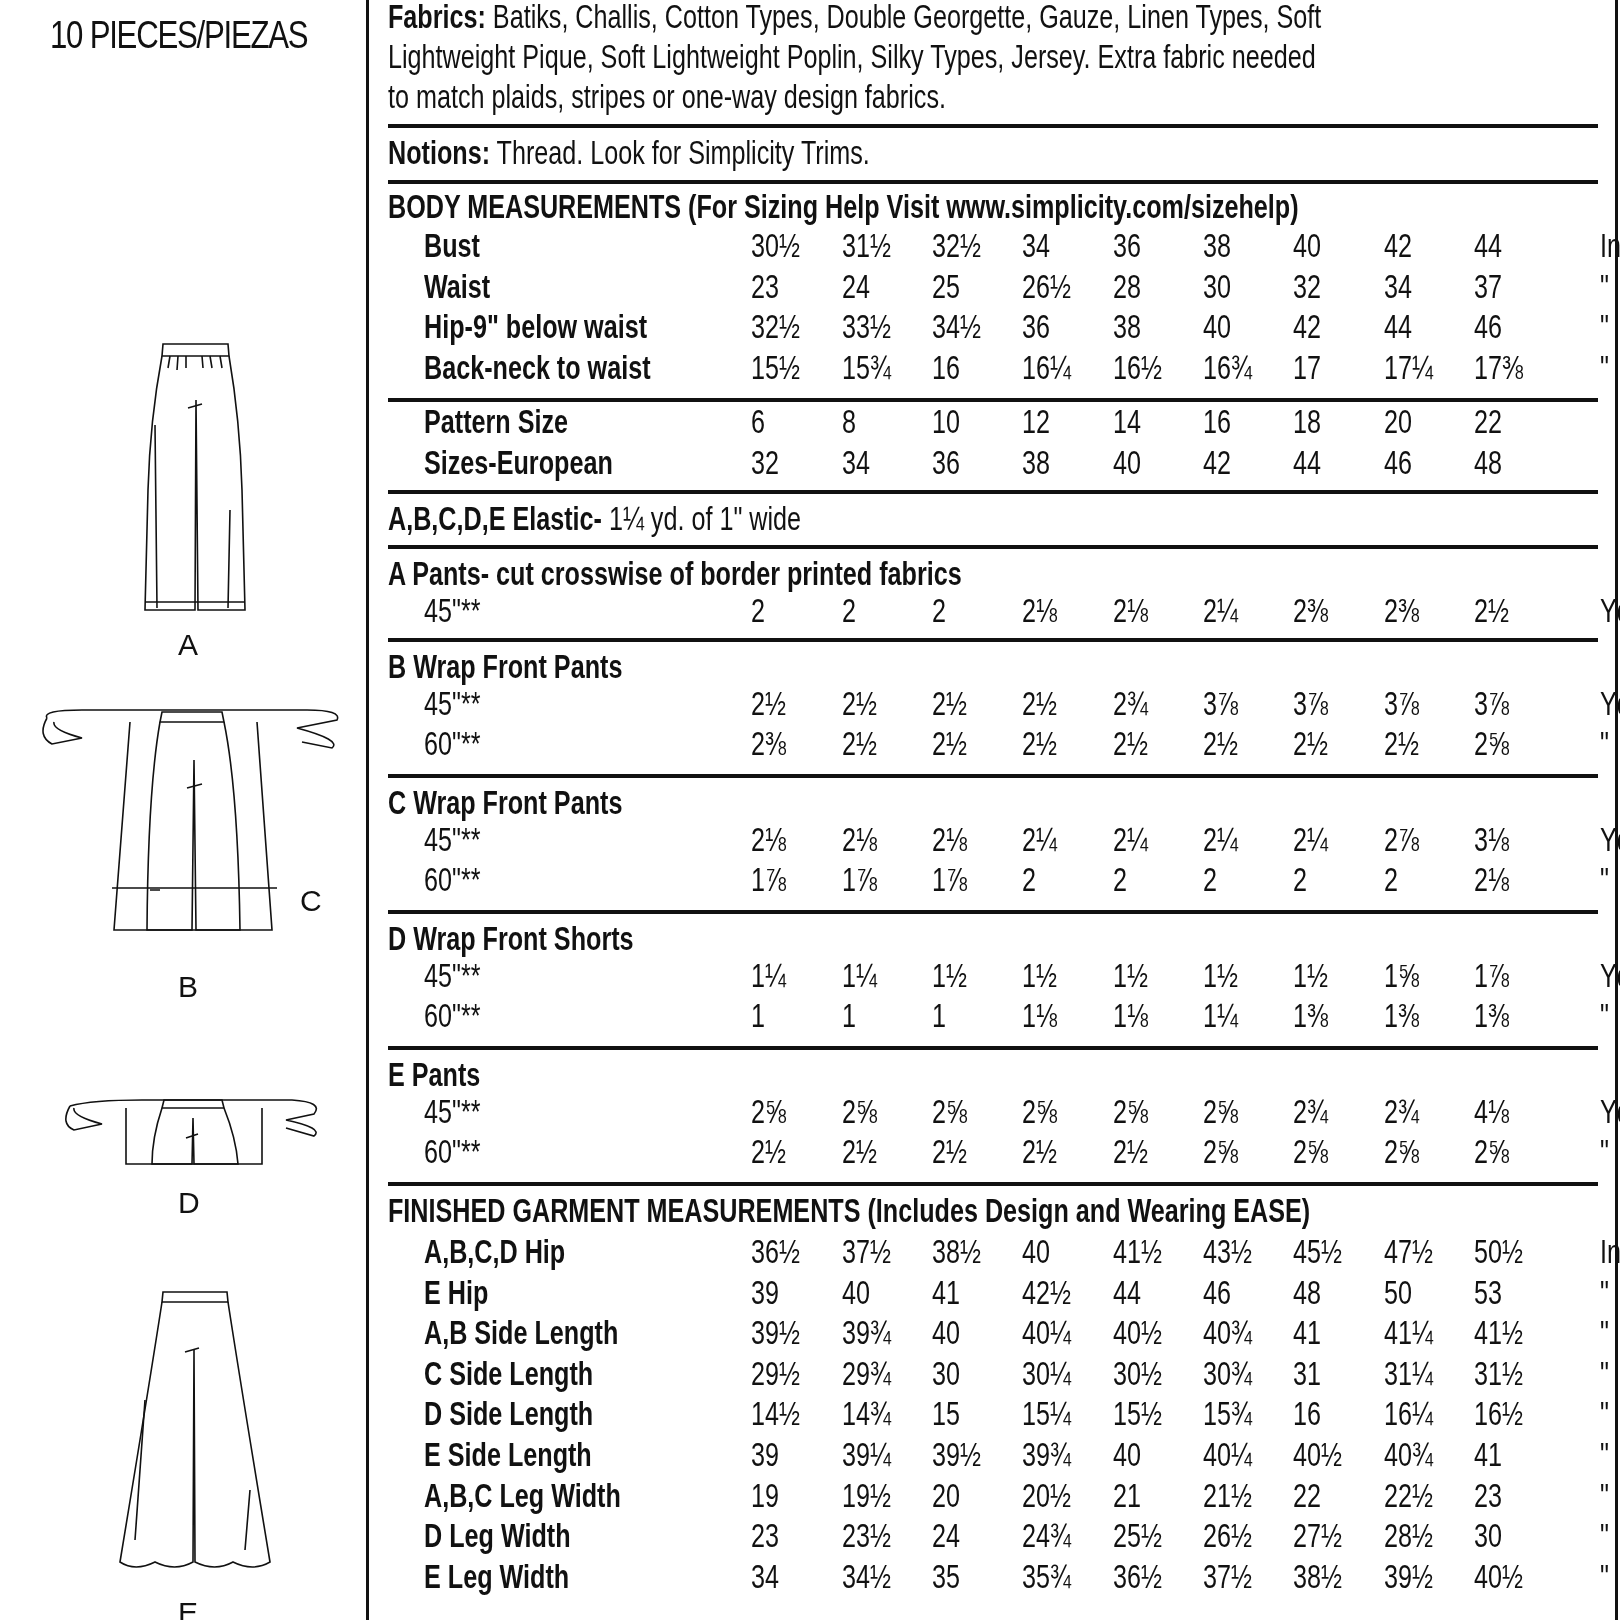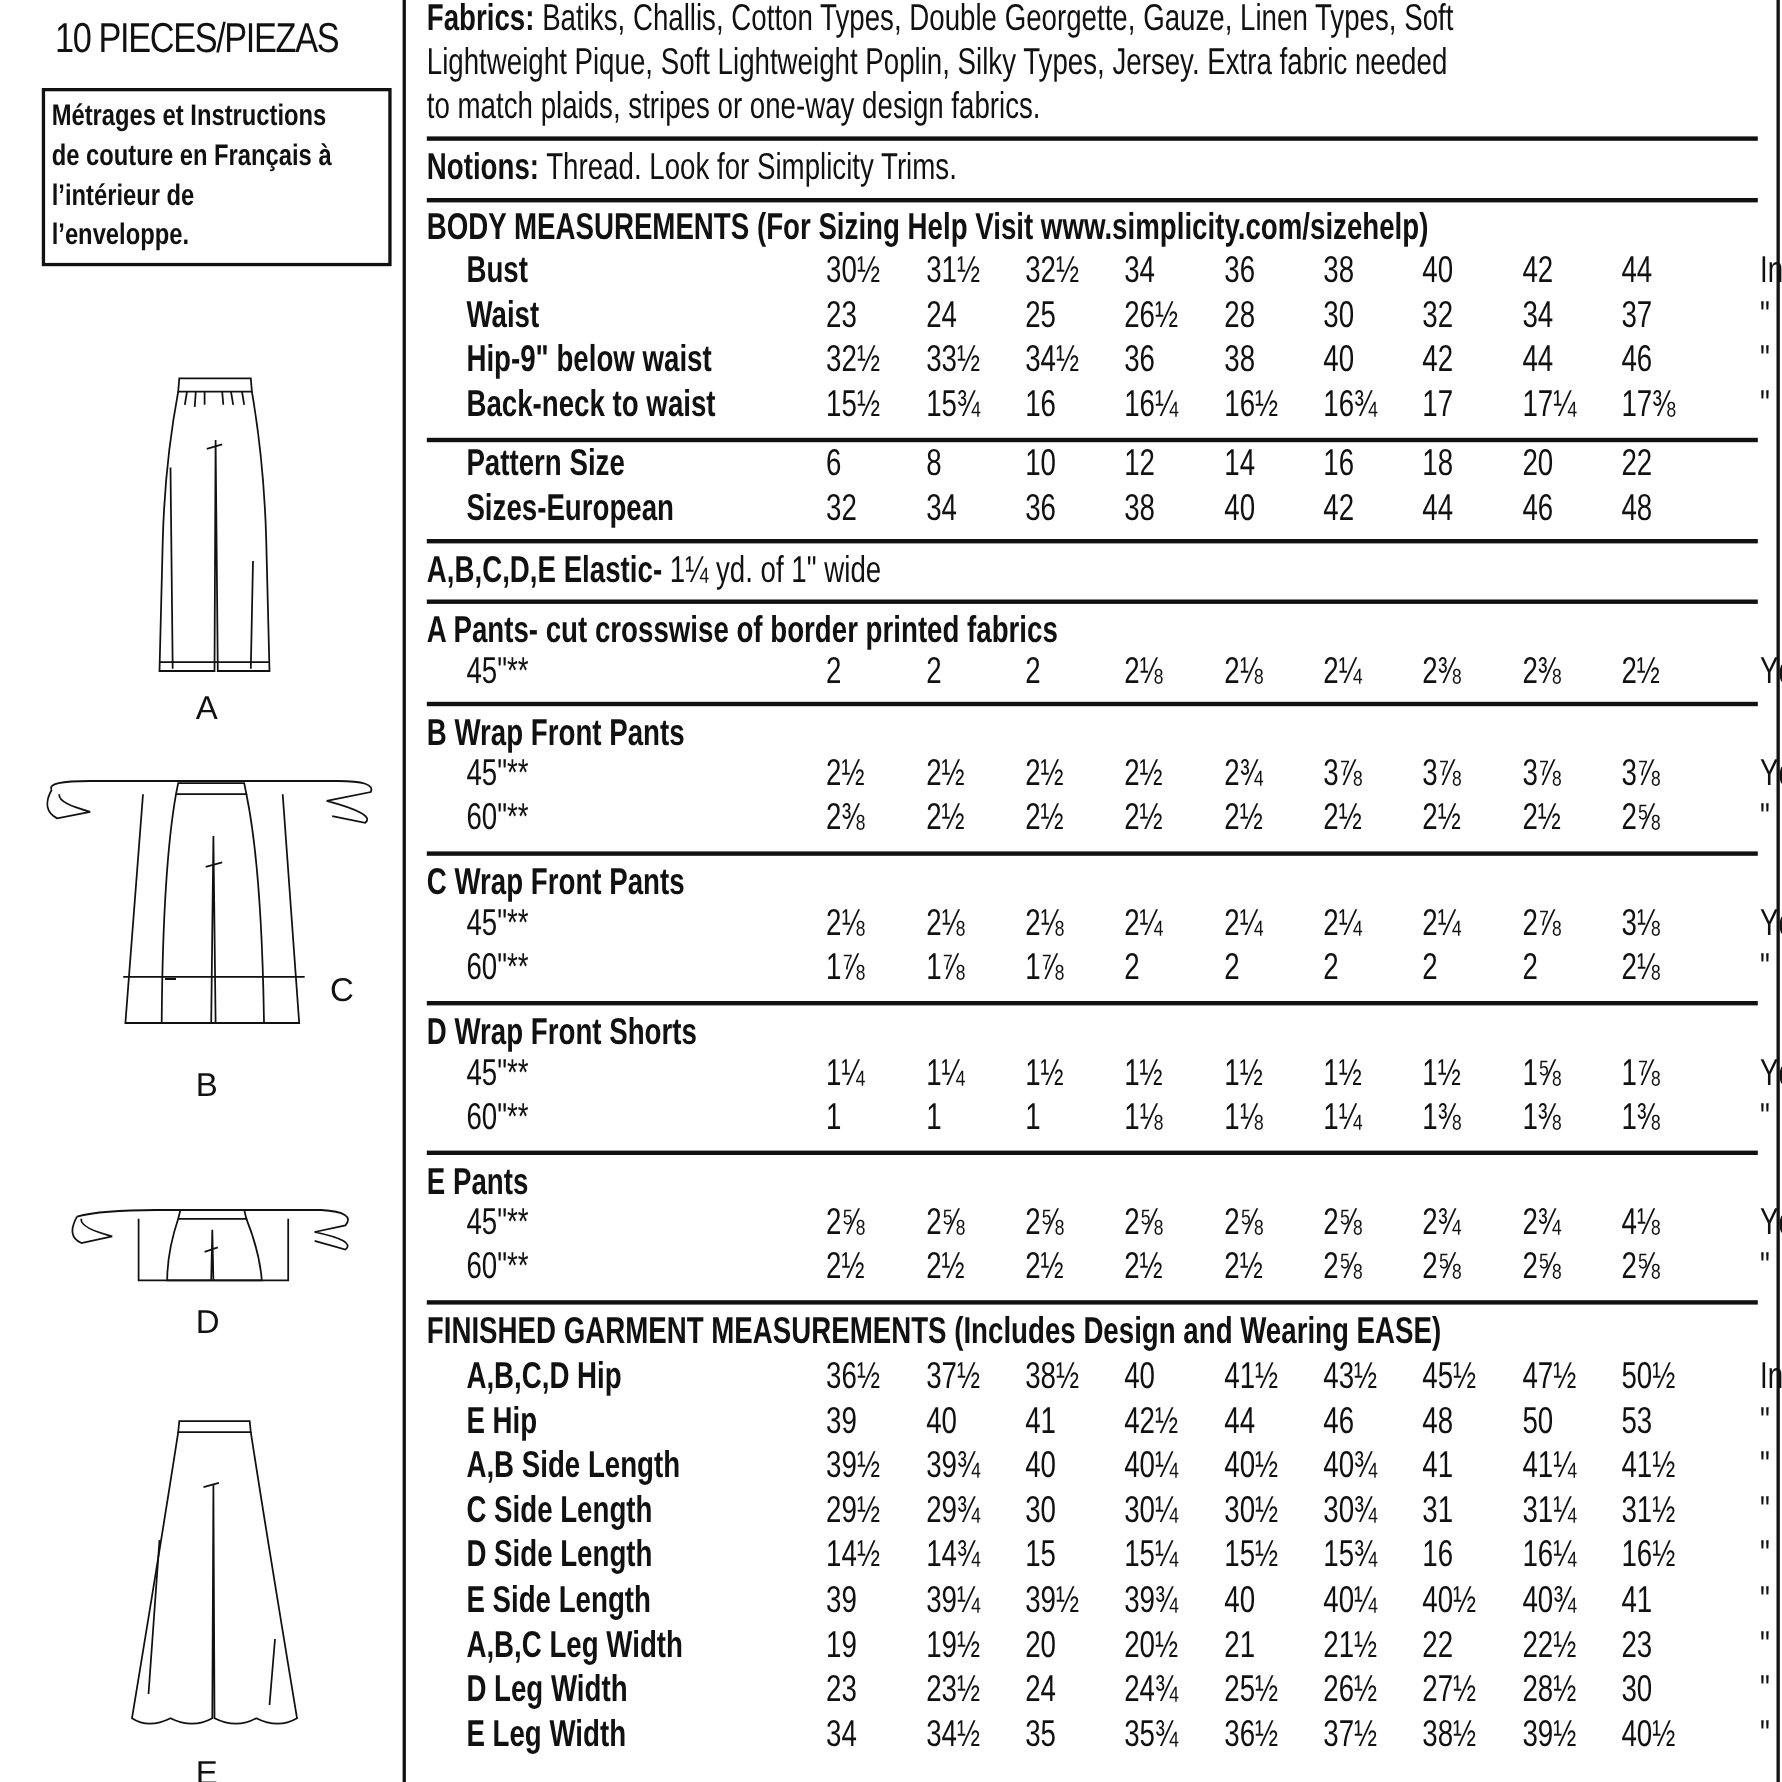--- a/index.html
+++ b/index.html
@@ -30,26 +30,20 @@
   .row .v { position:absolute; top:0; font-size:34px; white-space:nowrap; transform:scaleX(0.74);
             transform-origin:left top; }
   .row .u { position:absolute; top:0; left:1176px; font-size:34px; transform:scaleX(0.74); transform-origin:left top; }
   .head { font-weight:bold; }
 </style>
 </head>
 <body>
 
 <div id="left">
   <div id="pieces" class="cond">10 PIECES/PIEZAS</div>
-  <div id="frbox">
-    <span>Métrages et Instructions</span>
-    <span>de couture en Français à</span>
-    <span>l’intérieur de</span>
-    <span>l’enveloppe.</span>
-  </div>
 
   <svg class="sketch" style="left:140px;top:340px" width="110" height="280" viewBox="0 0 110 280" fill="none" stroke="#111" stroke-width="1.6">
     <path d="M23 4 H88 L89 16 H22 Z"></path>
     <path d="M22 16 Q10 80 8 150 L5 270 H55 L56 60 L58 270 H105 L102 150 Q100 80 89 16"></path>
     <path d="M30 16 l-2 12 M38 16 l-1 14 M46 16 l0 12 M62 16 l1 12 M70 16 l2 12 M80 16 l2 12"></path>
     <path d="M48 68 L62 64 M15 85 L17 268 M90 170 L88 268 M5 262 H105"></path>
   </svg>
   <div class="view-label" style="left:178px;top:628px">A</div>
 
   <svg class="sketch" style="left:42px;top:700px" width="300" height="250" viewBox="0 0 300 250" fill="none" stroke="#111" stroke-width="1.6">

